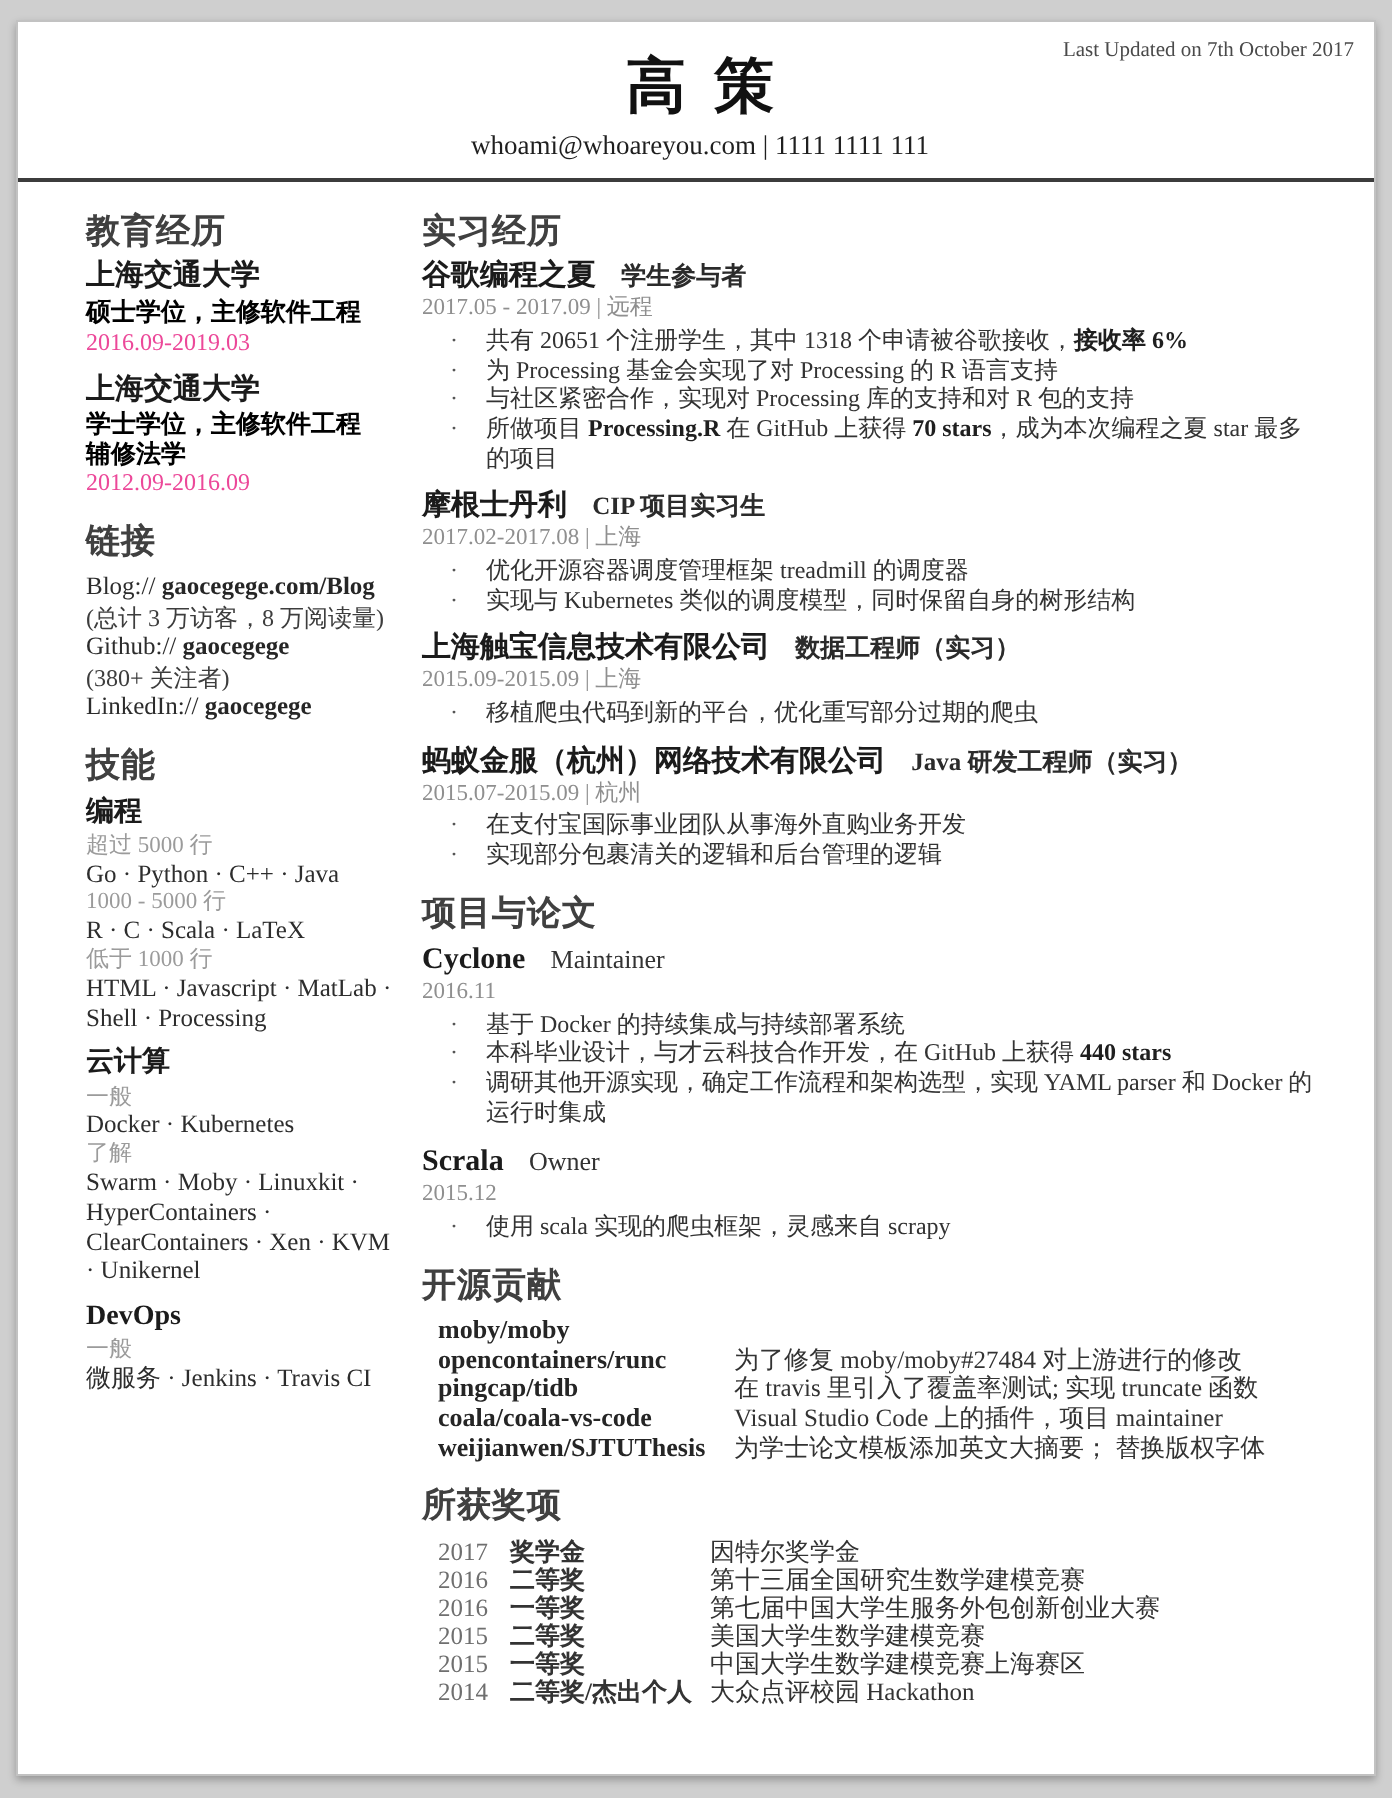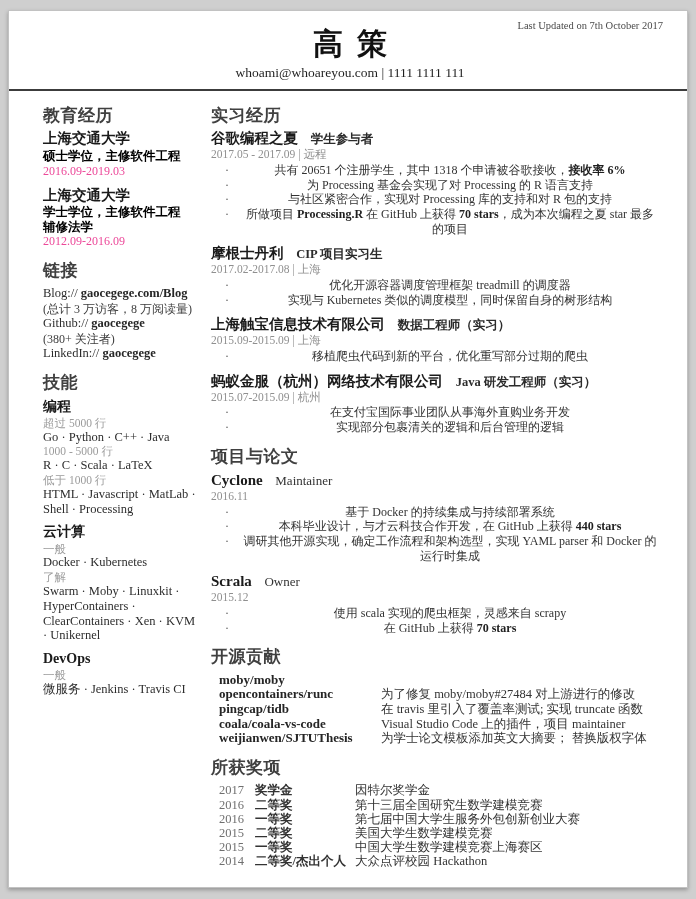--- a/index.html
+++ b/index.html
@@ -9,21 +9,21 @@
     font-family:"Liberation Serif","DejaVu Serif",serif;
     -webkit-font-smoothing:antialiased;
   }
   .page{
     position:relative;margin:10px 8px 0 8px;
     width:680px;height:878px;box-sizing:border-box;
     background:#ffffff;border:1px solid #c2c2c2;
     box-shadow:0 2px 4px rgba(0,0,0,0.28);
     padding:0 30px 0 34px;overflow:hidden;
   }
-  .last-updated{position:absolute;top:9px;right:24px;font-size:10.5px;color:#4a4a4a;}
+  .last-updated{position:absolute;top:9px;right:10px;font-size:10.5px;color:#4a4a4a;}
   .name{margin:16px 0 2px;text-align:center;font-size:30px;line-height:1.15;
         font-weight:700;color:#111;letter-spacing:14px;padding-left:14px;}
   .contact{text-align:center;font-size:13.5px;line-height:1.3;color:#1f1f1f;}
   .rule{margin:8px -30px 0 -34px;border-bottom:2px solid #3c3c3c;height:0;}
   .cols{display:flex;margin-top:3px;}
   .col-left{width:155px;flex:none;}
   .col-right{flex:1;min-width:0;padding-left:13px;}
   .sec{font-size:17px;line-height:1.2;margin:12px 0 5px;font-weight:700;color:#404040;letter-spacing:0.5px;}
 
   
@@ -41,25 +41,25 @@
 
   
   .entry{margin-bottom:10px;}
   .entry-head{font-size:14.5px;line-height:1.1;}
   .entry-title{font-weight:700;color:#1b1b1b;}
   .entry-role{font-size:12.5px;font-weight:700;margin-left:9px;color:#2b2b2b;}
   .proj .entry-title{font-size:15px;}
   .proj .entry-role{font-weight:400;font-size:13px;color:#333;}
   .entry-sub{font-size:11.5px;line-height:1.2;color:#8f8f8f;margin-top:1px;}
   .bullets{list-style:none;margin:1px 0 0;padding:0;}
-  .bullets li{position:relative;padding-left:32px;font-size:12px;line-height:1.22;color:#333;text-align:center;}
+  .bullets li{position:relative;padding-left:32px;font-size:12px;line-height:1.22;color:#333;}
   .bullets li::before{content:"·";position:absolute;left:14px;color:#555;}
   .bullets b{color:#1f1f1f;}
   .os-table{margin-left:8px;}
-  .os-row{display:flex;font-size:12.5px;line-height:1.13;gap:14px;}
+  .os-row{display:flex;font-size:12.5px;line-height:1.13;}
   .os-repo{width:148px;flex:none;font-weight:700;color:#252525;font-size:13px;}
   .os-desc{flex:1;color:#333;}
   .awards-table{margin-left:8px;}
   .award-row{display:flex;font-size:12.5px;line-height:1.13;}
   .award-year{width:36px;flex:none;color:#6f6f6f;}
   .award-type{width:100px;flex:none;font-weight:700;color:#333;}
   .award-desc{flex:1;color:#333;}
 </style>
 </head>
 <body>
@@ -204,21 +204,20 @@
       </div>
 
       <div class="entry proj">
         <div class="entry-head">
           <span class="entry-title">Scrala</span>
           <span class="entry-role">Owner</span>
         </div>
         <div class="entry-sub">2015.12</div>
         <ul class="bullets">
           <li><span>使用 scala 实现的爬虫框架，灵感来自 scrapy</span></li>
-          <li><span>在 GitHub 上获得 </span><b>70 stars</b></li>
         </ul>
       </div>
 
       <div class="sec">开源贡献</div>
 
       <div class="os-table">
         <div class="os-row">
           <div class="os-repo">moby/moby</div>
         </div>
         <div class="os-row">

